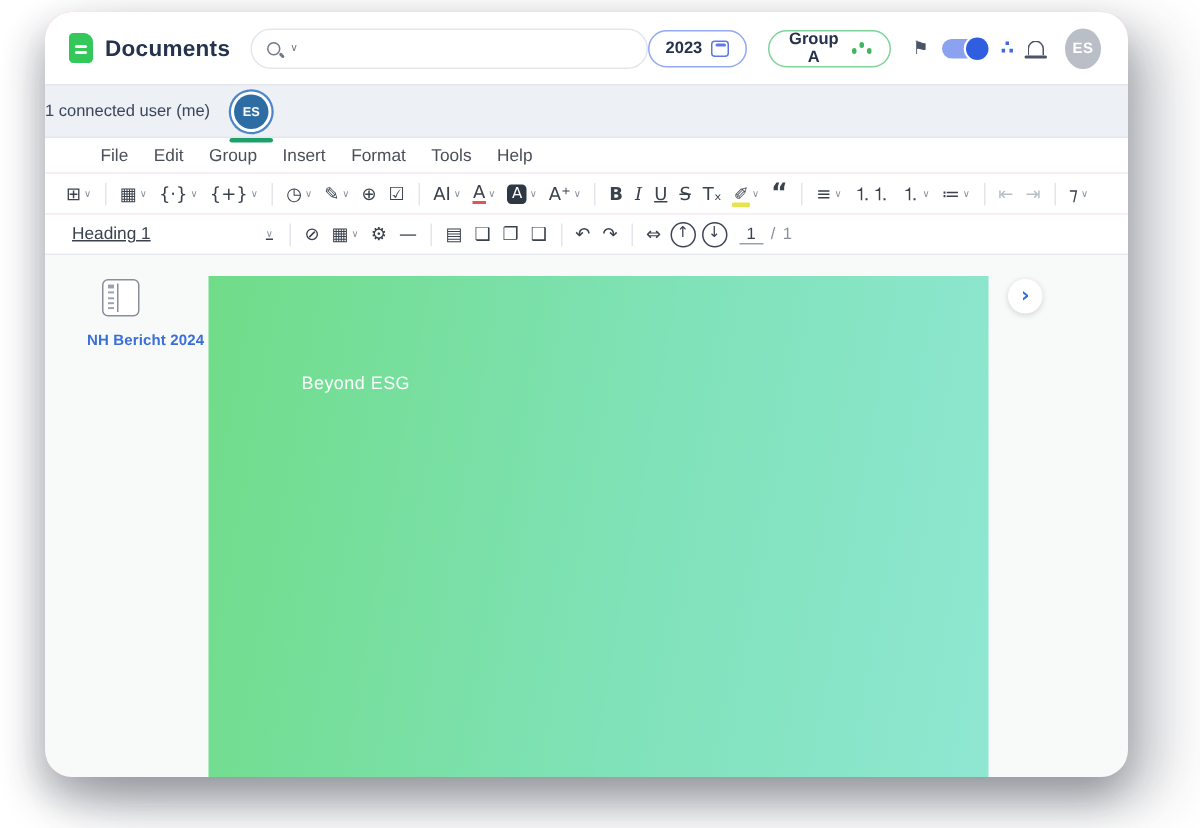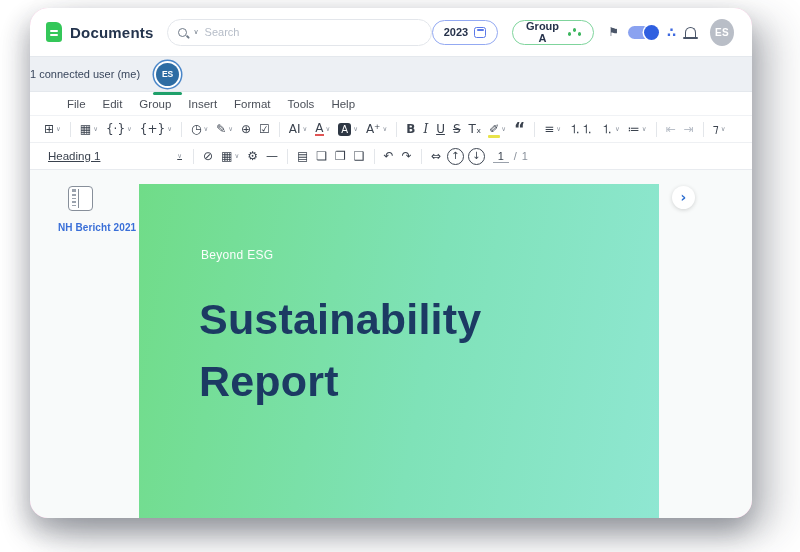--- a/index.html
+++ b/index.html
@@ -119,21 +119,20 @@
 <div class="window">
 
   <div class="topbar">
     <div class="logo">
       <span class="logo-doc"></span>
       <span class="app-name">Documents</span>
     </div>
     <div class="search">
       <span class="mag"></span>
       <span class="chev glyph-ico">∨</span>
-      <input type="text" placeholder="Search" style="">
     </div>
     <div class="topbar-right">
       <button class="pill pill-year">
         <span>2023</span>
         <span class="cal"></span>
       </button>
       <button class="pill pill-group">
         <span>Group A</span>
         <span class="ppl"></span>
       </button>
@@ -319,25 +318,24 @@
     <span class="pgbox">
       <span class="pgcur">1</span>
       <span class="pgrest">/</span>
       <span class="pgrest">1</span>
     </span>
   </div>
 
   <div class="workspace">
     <div class="sidebar">
       <div class="thumb"></div>
-      <div class="doc-label">NH Bericht 2021</div>
+      <div class="doc-label">NH Bericht 2024</div>
     </div>
     <div class="page">
       <div class="eyebrow">Beyond ESG</div>
-      <div class="cover-title">Sustainability Report</div>
     </div>
     <div class="gutter">
       <button class="panel-toggle">
         <span>›</span>
       </button>
     </div>
   </div>
 
 </div>
 

